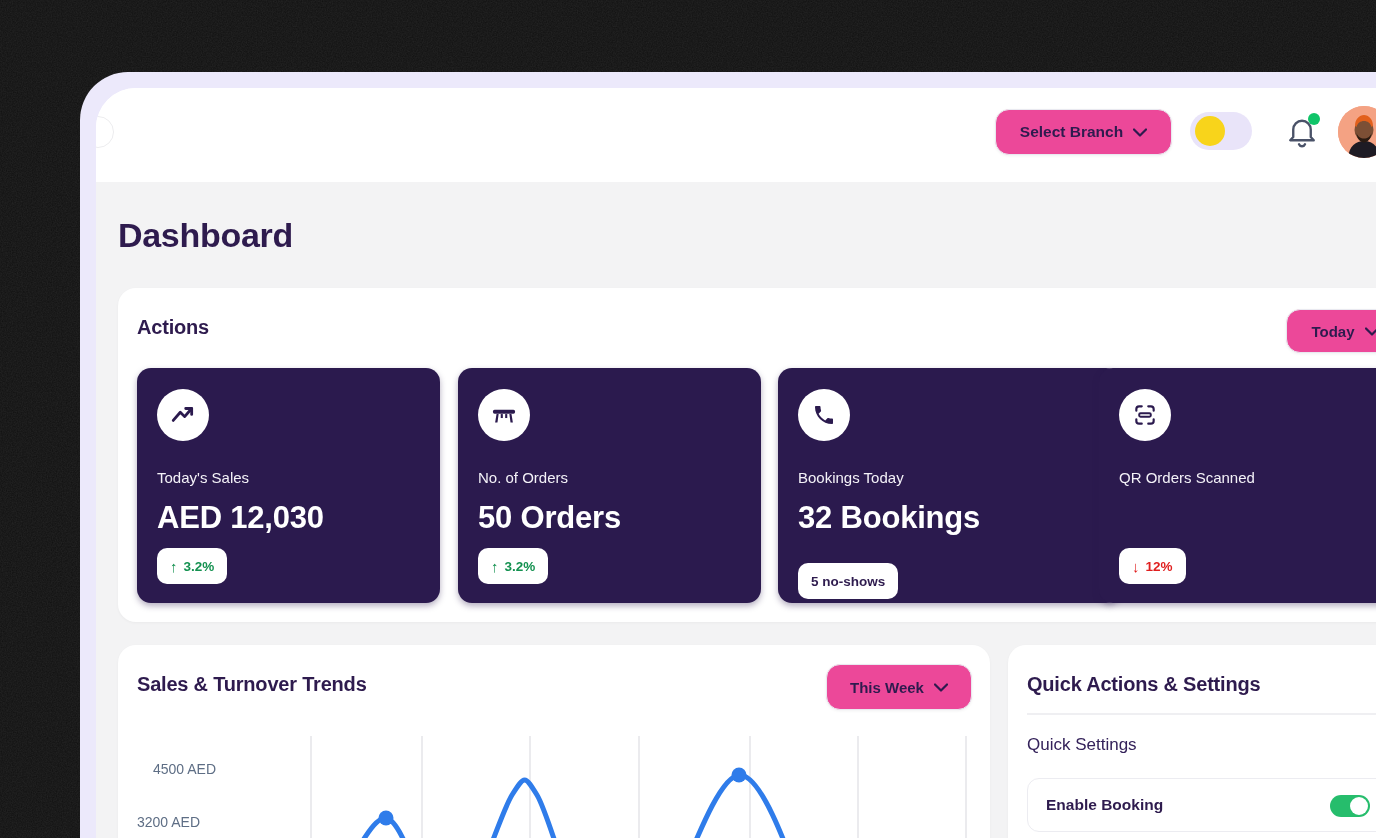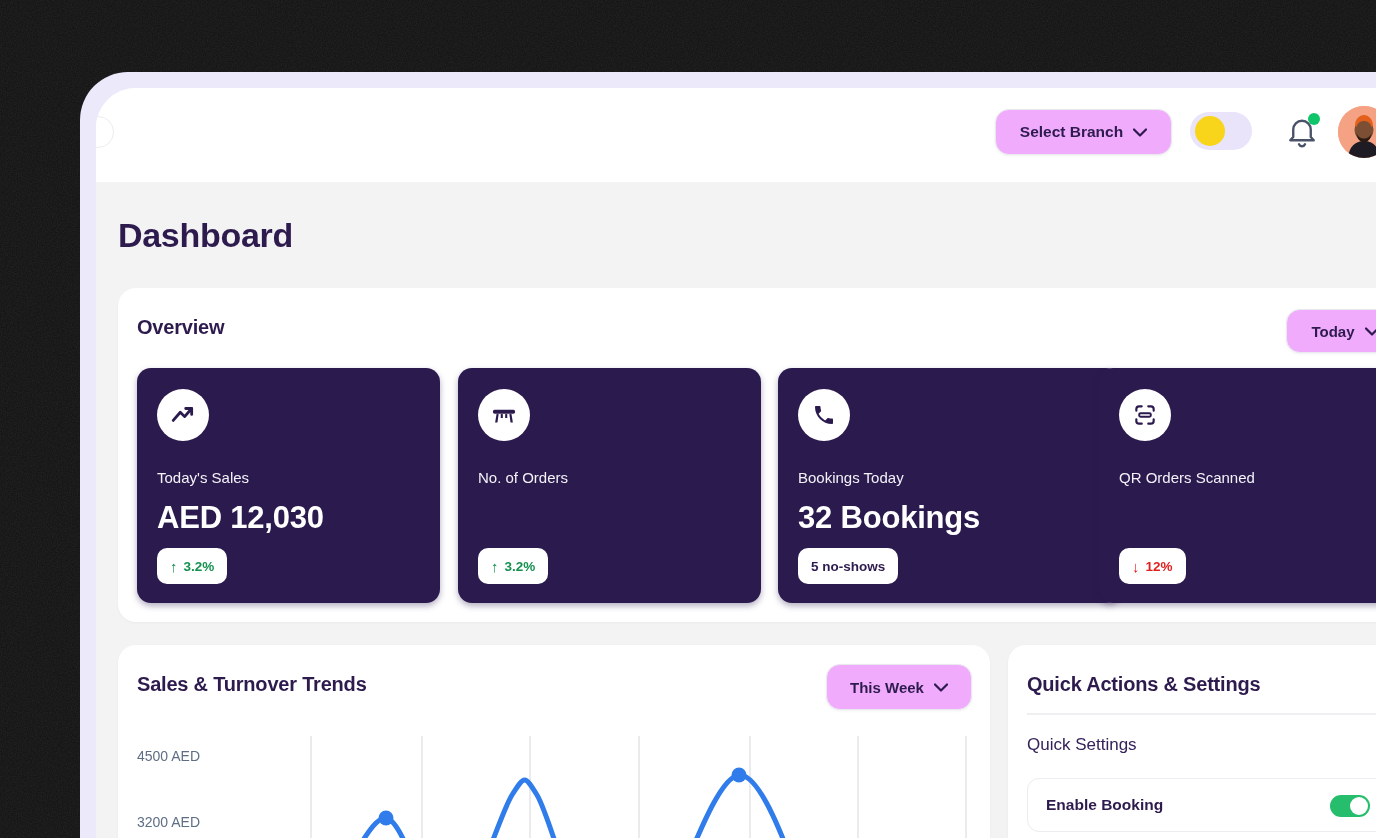--- a/index.html
+++ b/index.html
@@ -19,21 +19,21 @@
     background:#ffffff;border-radius:40px 0 0 0;overflow:hidden;
   }
   .content-bg{position:absolute;left:0;top:94px;right:0;bottom:0;background:#F3F3F4;}
   .notch{
     position:absolute;left:-14px;top:28px;width:32px;height:32px;border-radius:50%;
     background:#fff;border:1.5px solid #ECECEE;box-sizing:border-box;
   }
   
   .pill-btn{
     position:absolute;display:flex;align-items:center;justify-content:center;gap:10px;
-    background:#f0abfc;border:1.5px solid #E9E9F0;border-radius:14px;box-sizing:border-box;
+    background:#ec4899;border:1.5px solid #E9E9F0;border-radius:14px;box-sizing:border-box;
     color:#2E1B4E;font-weight:600;cursor:pointer;
     box-shadow:0 1px 3px rgba(20,20,40,0.06);
   }
   .branch-btn{left:899px;top:21px;width:177px;height:46px;font-size:15.5px;}
   .chev{width:14px;height:9px;flex:0 0 auto;}
   .theme-toggle{
     position:absolute;left:1094px;top:24px;width:62px;height:38px;border-radius:19px;
     background:#E9E4F9;cursor:pointer;
   }
   .theme-knob{position:absolute;left:5px;top:4px;width:30px;height:30px;border-radius:50%;background:#F8D41B;}
@@ -68,27 +68,27 @@
   .stat-value{position:absolute;left:20px;top:132px;font-size:31px;font-weight:700;color:#ffffff;letter-spacing:-0.2px;}
   .stat-badge{
     position:absolute;left:20px;top:180px;height:36px;border-radius:10px;background:#fff;
     display:inline-flex;align-items:center;gap:6px;padding:0 13px;
     font-size:13.5px;font-weight:700;
   }
   .stat-badge .arrow{font-size:15px;font-weight:700;}
   .stat-badge .arrow:empty{display:none;}
   .tone-green{color:#149150;}
   .tone-red{color:#E01F1F;}
-  .tone-neutral{color:#2E1B4E;}
+  .tone-neutral{color:#2E1B4E;margin-top:15px;}
   
   .trends-panel{left:22px;top:557px;width:872px;height:330px;}
   .week-btn{left:708px;top:19px;width:146px;height:46px;font-size:15px;}
   .trends-svg{position:absolute;left:0;top:0;width:872px;height:330px;pointer-events:none;}
   .ytick{position:absolute;left:19px;font-size:14px;font-weight:500;color:#5E6E85;}
-  .ytick-1{top:103px;}
+  .ytick-1{top:116px;margin-left:16px;}
   .ytick-2{top:169px;}
   .grid{stroke:#EBEBEE;stroke-width:2;}
   .chart-line{fill:none;stroke-width:5;stroke-linecap:round;}
   
   .quick-panel{left:912px;top:557px;width:474px;height:330px;}
   .divider{position:absolute;left:19px;right:0;top:68px;height:1.5px;background:#EFEFF2;}
   .quick-subtitle{position:absolute;left:19px;top:90px;font-size:17px;font-weight:500;color:#34225A;}
   .setting-row{
     position:absolute;left:19px;top:133px;width:364px;height:54px;box-sizing:border-box;
     background:#fff;border:1.5px solid #ECECF1;border-radius:12px;
@@ -148,21 +148,21 @@
         <path d="M18.5 27c.5 6 4 9.5 7.5 9.5s7-3.5 7.5-9.5c-1.5 4-4 5.5-7.5 5.5s-6-1.5-7.5-5.5z" fill="#2A1B12"></path>
       </svg>
     </div>
   </div>
 
   <div class="content-bg"></div>
 
   <div class="page-title">Dashboard</div>
 
   <div class="panel overview-panel">
-    <div class="panel-title">Overview</div>
+    <div class="panel-title">Actions</div>
 
     <button class="pill-btn today-btn">
       <span>Today</span>
       <svg class="chev" viewBox="0 0 14 9">
         <polyline points="1,1.5 7,7.5 13,1.5" fill="none" stroke="#2E1B4E" stroke-width="2.2" stroke-linecap="round" stroke-linejoin="round"></polyline>
       </svg>
     </button>
 
     <div class="stat-card" style="left:19px;">
       <div class="stat-icon">
@@ -183,20 +183,21 @@
       <div class="stat-icon">
         <svg width="28" height="28" viewBox="0 0 24 24">
           <rect x="2.5" y="7.5" width="19" height="3.4" rx="1.4" fill="#2B1A4E"></rect>
           <path d="M5.6 11.2 L4.4 18.4 h2 l1-7.2z" fill="#2B1A4E"></path>
           <path d="M18.4 11.2 l1.2 7.2 h-2 l-1-7.2z" fill="#2B1A4E"></path>
           <rect x="9.2" y="11.2" width="1.8" height="3.4" fill="#2B1A4E"></rect>
           <rect x="13" y="11.2" width="1.8" height="3.4" fill="#2B1A4E"></rect>
         </svg>
       </div>
       <div class="stat-label">No. of Orders</div>
+      <div class="stat-value">50 Orders</div>
       <div class="stat-badge tone-green">
         <span class="arrow">↑</span>
         <span>3.2%</span>
       </div>
     </div>
 
     <div class="stat-card" style="left:660px;padding-left:39px;">
       <div class="stat-icon">
         <svg width="24" height="24" viewBox="0 0 24 24">
           <path d="M6.62 10.79c1.44 2.83 3.76 5.14 6.59 6.59l2.2-2.2c.27-.27.67-.36 1.02-.24 1.12.37 2.33.57 3.57.57.55 0 1 .45 1 1V20c0 .55-.45 1-1 1-9.39 0-17-7.61-17-17 0-.55.45-1 1-1h3.5c.55 0 1 .45 1 1 0 1.25.2 2.45.57 3.57.11.35.03.74-.25 1.02l-2.2 2.2z" fill="#2B1A4E"></path>

